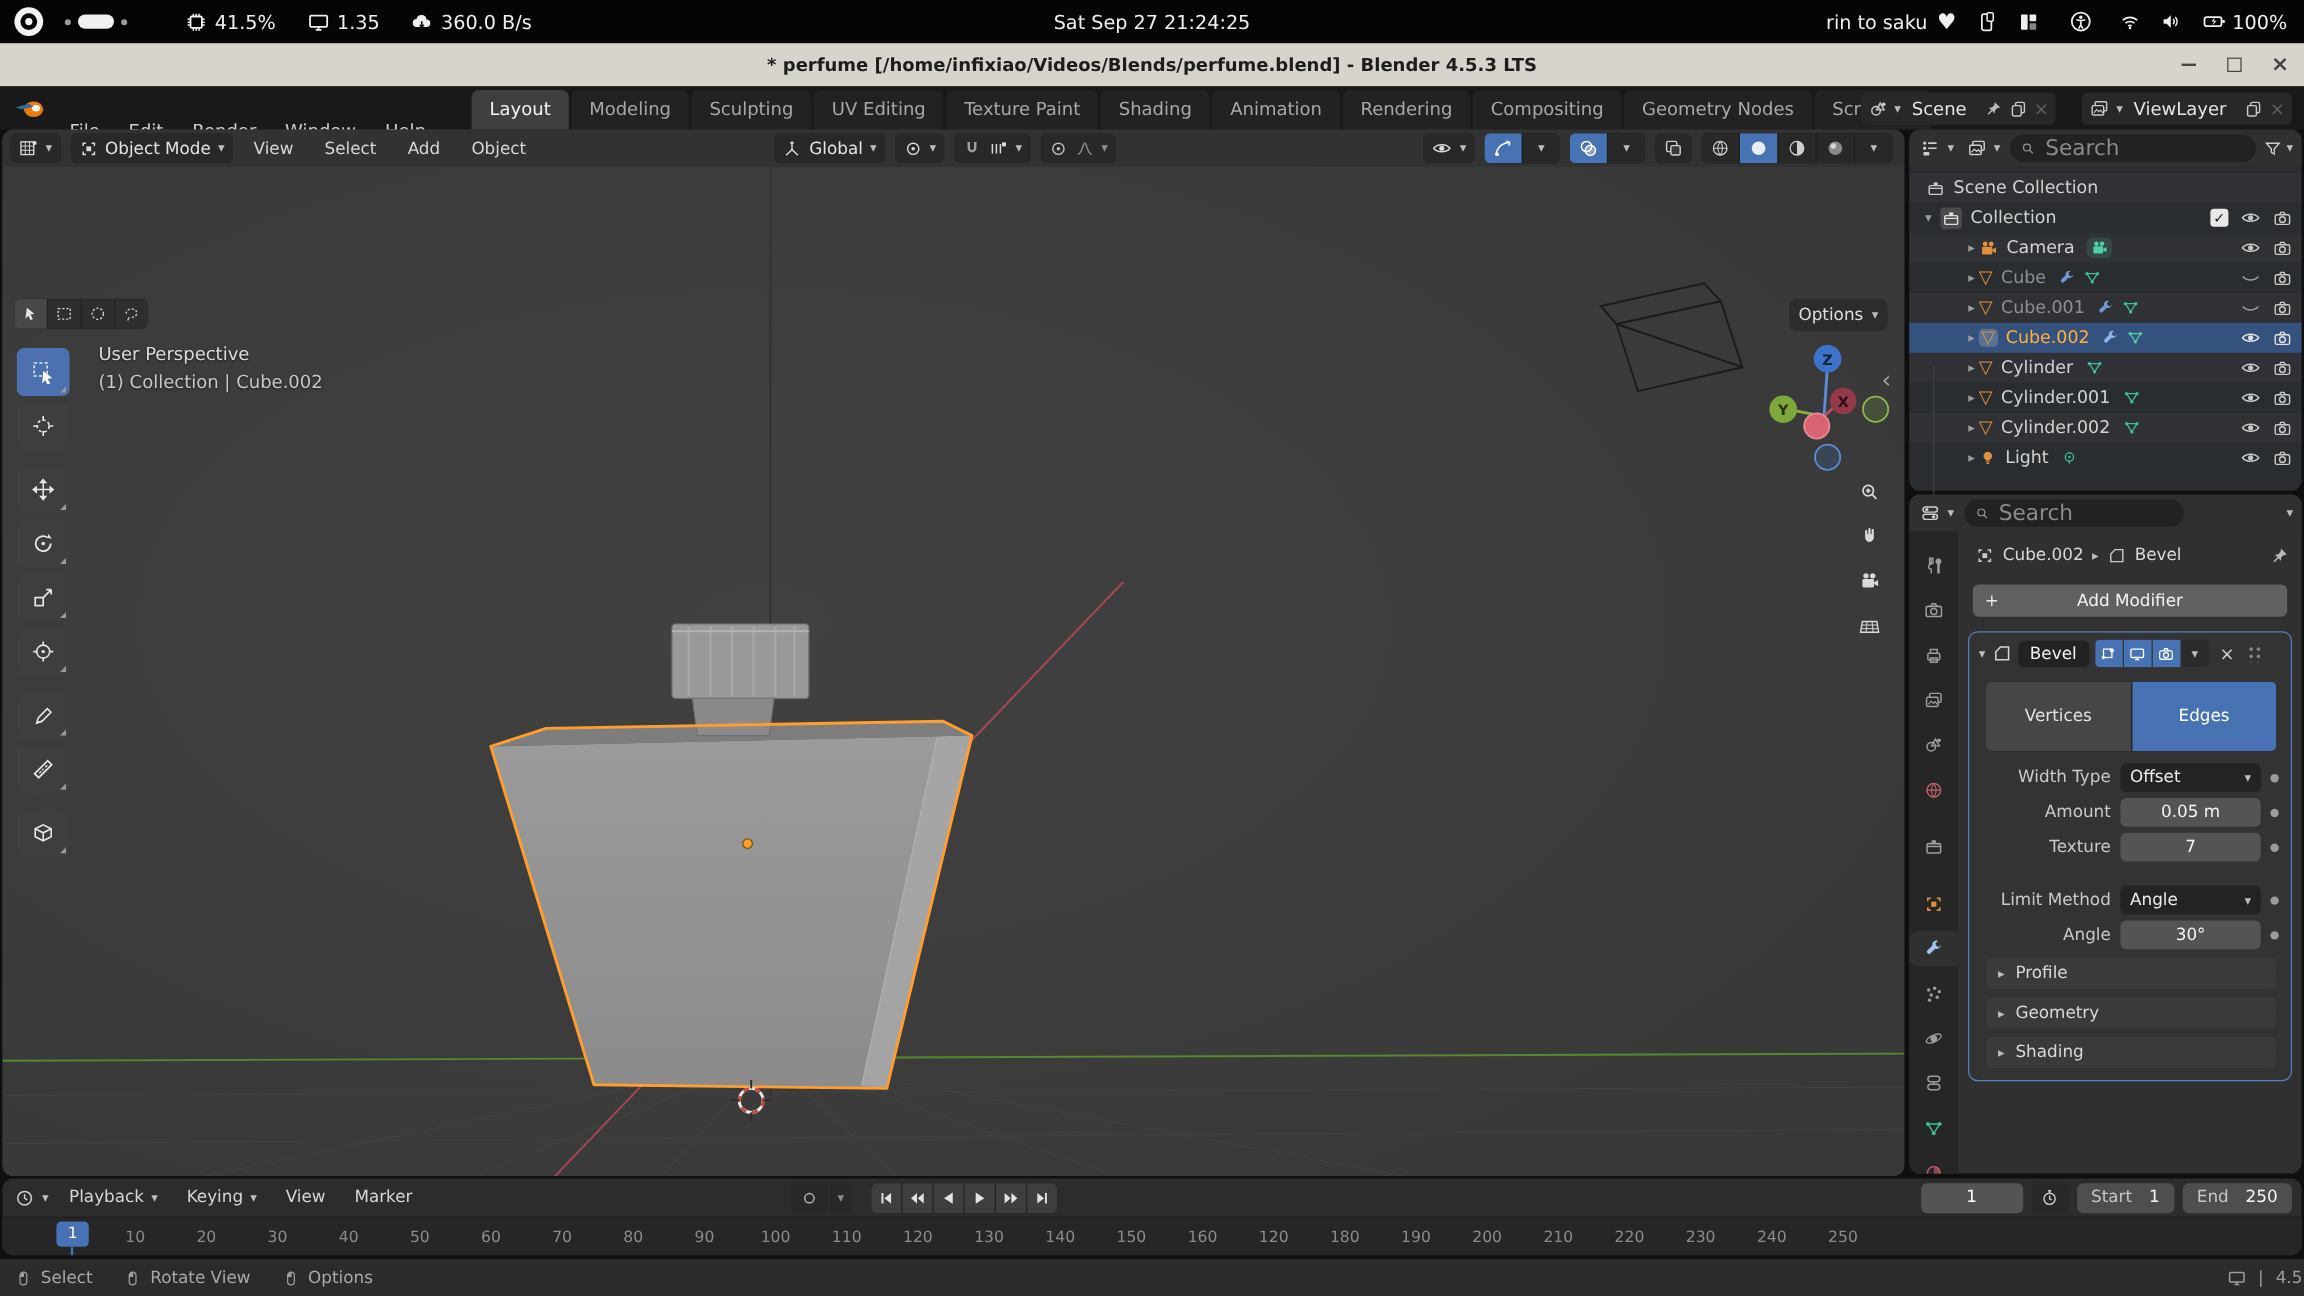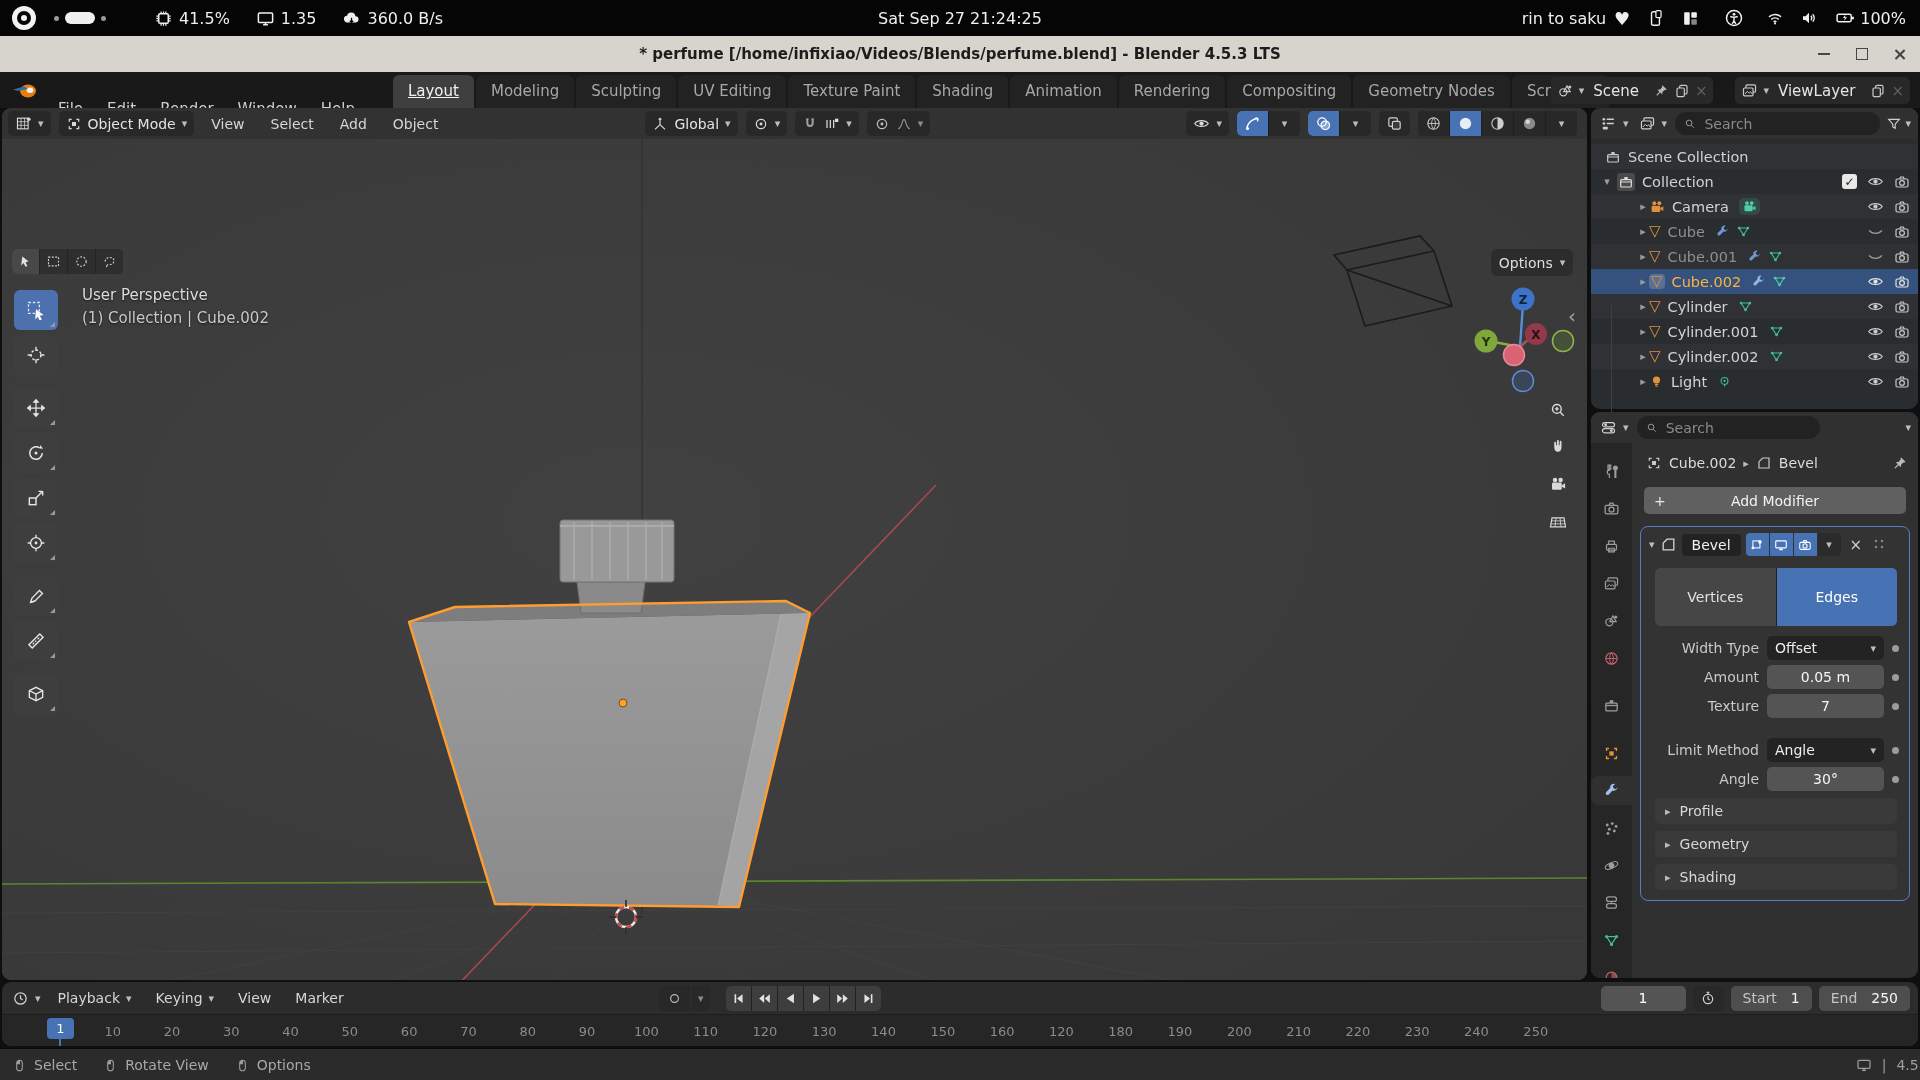--- a/index.html
+++ b/index.html
@@ -28,21 +28,21 @@
   .win-btns{position:absolute;right:12px;top:0;height:36px;display:flex;align-items:center;gap:22px;color:#454545;}
   .wb{width:16px;height:16px;display:flex;align-items:center;justify-content:center;}
   .wb-min{width:12px;height:2px;background:#454545;}
   .wb-max{width:10px;height:10px;border:1.8px solid #454545;}
   .wb-close{font-size:18px;line-height:1;}
   
   .menubar{left:0;top:72px;width:1920px;height:36px;background:#191919;display:flex;align-items:center;font-size:15px;color:#cfcfcf;}
   .menubar .menu{padding:4px 12px;border-radius:4px;margin-top:38px;}
   .tabs{display:flex;align-items:flex-end;height:36px;margin-left:26px;}
   .tab{padding:7px 15px 8px;border-radius:6px 6px 0 0;color:#a8a8a8;background:#222222;margin-right:2px;white-space:nowrap;}
-  .tab.active{background:#3f3f3f;color:#f2f2f2;text-decoration:underline;}
+  .tab.active{background:#3f3f3f;color:#f2f2f2;}
   .tab-add{color:#b5b5b5;padding:6px 8px;}
   .topbar-right{position:absolute;right:10px;top:77px;display:flex;gap:22px;}
   .sel-box{display:flex;align-items:center;background:#282828;border-radius:5px;height:27px;padding:0 6px;gap:5px;}
   .sel-box .txt{color:#e4e4e4;padding:0 10px 0 4px;}
   .dim-x{color:#5e5e5e;font-size:15px;}
   
   .editor{position:absolute;border-radius:9px;overflow:hidden;background:#303030;}
   .vp{left:2px;top:108px;width:1585px;height:872px;background:#3b3b3b;}
   .vp-header{height:31px;background:#323232;display:flex;align-items:center;padding:0 6px;gap:8px;font-size:14px;}
   .hbtn{display:flex;align-items:center;gap:6px;background:#282828;border-radius:5px;height:25px;padding:0 7px;color:#e3e3e3;}
@@ -63,21 +63,21 @@
   .tool{width:44px;height:40px;border-radius:6px;background:#3e3e3e;display:flex;align-items:center;justify-content:center;position:relative;color:#e6e6e6;}
   .tool.active{background:#4d71ae;}
   .tool.gap{margin-top:8px;}
   .tool .sub{position:absolute;right:3px;bottom:3px;width:0;height:0;border-left:5px solid transparent;border-bottom:5px solid #9a9a9a;}
   .vp-sidebtn{position:absolute;width:32px;height:32px;border-radius:50%;background:rgba(58,58,58,.88);display:flex;align-items:center;justify-content:center;color:#d9d9d9;}
   .collapse{position:absolute;left:1566px;top:196px;color:#9f9f9f;font-size:20px;}
   
   .outliner{left:1591px;top:108px;width:327px;height:301px;background:#2a2d30;}
   .panel-header{height:31px;background:#303030;display:flex;align-items:center;padding:0 7px;gap:6px;}
   .searchbox{flex:1;display:flex;align-items:center;gap:6px;background:#222222;border-radius:12px;height:23px;padding:0 9px;color:#9a9a9a;}
-  .searchbox input{background:transparent;border:none;outline:none;color:#cfcfcf;width:100%;font-family:"DejaVu Sans",sans-serif;font-size:14px;}
+  .searchbox input{background:transparent;border:none;outline:none;color:#cfcfcf;width:100%;font-family:"DejaVu Sans",sans-serif;font-size:18px;}
   .searchbox input::placeholder{color:#8b8b8b;}
   .otree{padding-top:5px;font-size:14.5px;}
   .orow{height:25px;display:flex;align-items:center;padding:0 6px 0 10px;color:#d2d2d2;position:relative;}
   .orow:nth-child(odd){background:rgba(255,255,255,.022);}
   .orow.sel{background:#35527e;}
   .orow .lbl{margin-left:7px;white-space:nowrap;}
   .orow .lbl.dim2{color:#8f8f8f;}
   .orow .lbl.orange{color:#ffb13c;}
   .orow .mid{margin-left:10px;display:flex;gap:6px;align-items:center;}
   .orow .right{position:absolute;right:8px;display:flex;gap:10px;align-items:center;color:#c9c9c9;}

